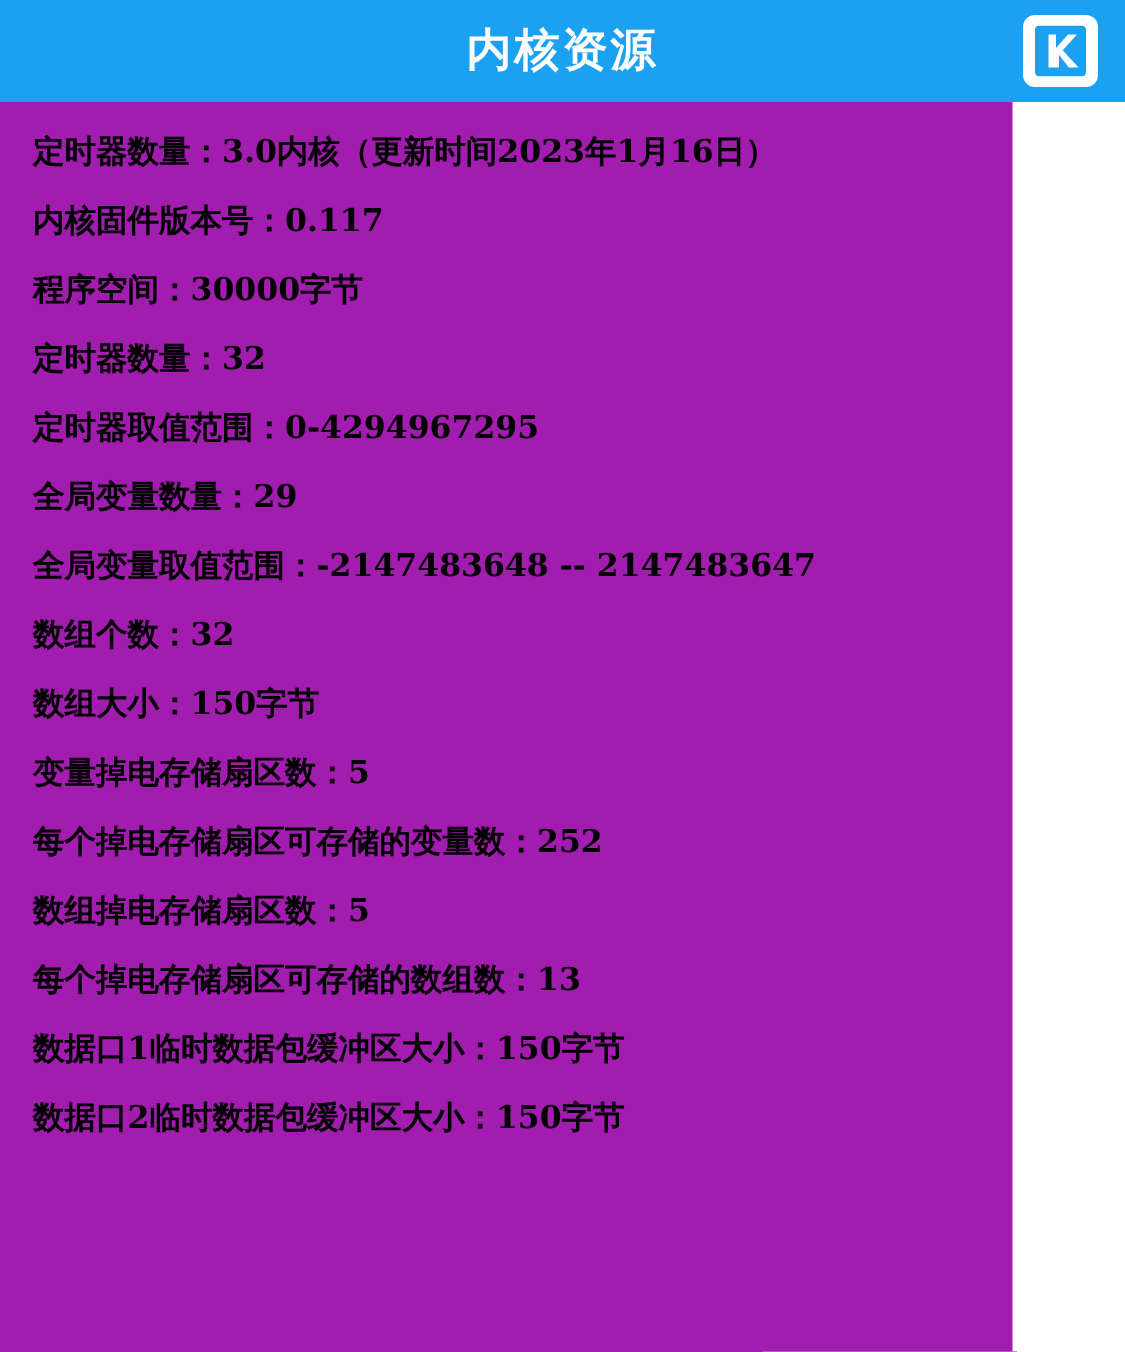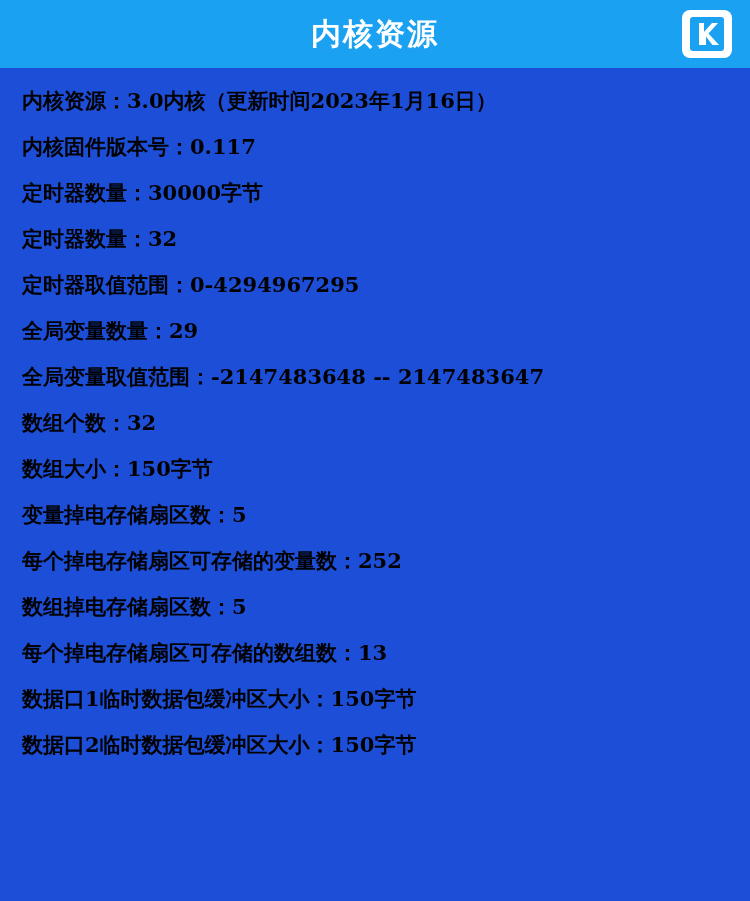--- a/index.html
+++ b/index.html
@@ -8,23 +8,23 @@
   }
   body {
     width: 750px;
     height: 901px;
     background: #ffffff;
     font-family: "DejaVu Serif", "Liberation Serif", serif;
     overflow: hidden;
   }
   .page {
     position: relative;
-    width: 750px;
+    width: 675px;
     height: 901px;
-    background: #1d4ed8;
+    background: #a21caf;
   }
   .header {
     position: relative;
     width: 750px;
     height: 68px;
     background: #1ba1f2;
     display: flex;
     align-items: center;
     justify-content: center;
   }
@@ -73,23 +73,23 @@
     <div class="header-title">内核资源</div>
     <div class="logo">
       <svg width="34" height="34" viewBox="0 0 34 34" aria-hidden="true">
         <rect x="0" y="0" width="34" height="34" rx="3" fill="#1ba1f2"></rect>
         <path d="M9 6 h5 v9 l8 -9 h6 l-9.5 10.5 L29 28 h-6.5 l-6.5 -8.5 V28 H9 Z" fill="#ffffff"></path>
       </svg>
     </div>
   </div>
 
   <div class="content">
-    <div class="line">内核资源：3.0内核（更新时间2023年1月16日）</div>
+    <div class="line">定时器数量：3.0内核（更新时间2023年1月16日）</div>
     <div class="line">内核固件版本号：0.117</div>
-    <div class="line">定时器数量：30000字节</div>
+    <div class="line">程序空间：30000字节</div>
     <div class="line">定时器数量：32</div>
     <div class="line">定时器取值范围：0-4294967295</div>
     <div class="line">全局变量数量：29</div>
     <div class="line">全局变量取值范围：-2147483648 -- 2147483647</div>
     <div class="line">数组个数：32</div>
     <div class="line">数组大小：150字节</div>
     <div class="line">变量掉电存储扇区数：5</div>
     <div class="line">每个掉电存储扇区可存储的变量数：252</div>
     <div class="line">数组掉电存储扇区数：5</div>
     <div class="line">每个掉电存储扇区可存储的数组数：13</div>

